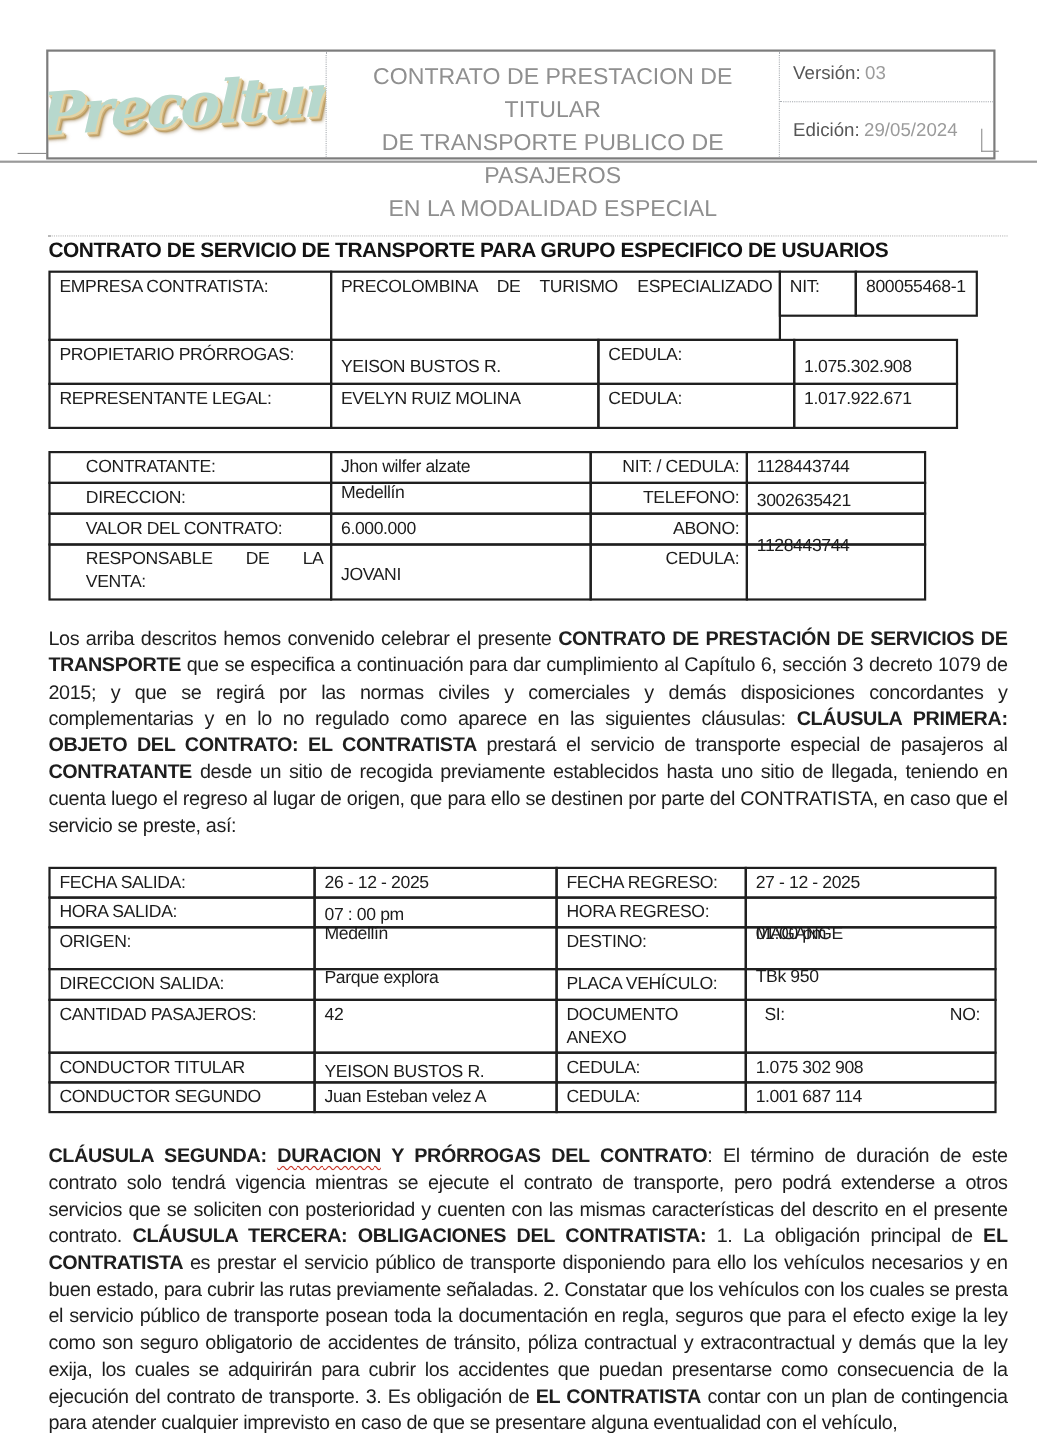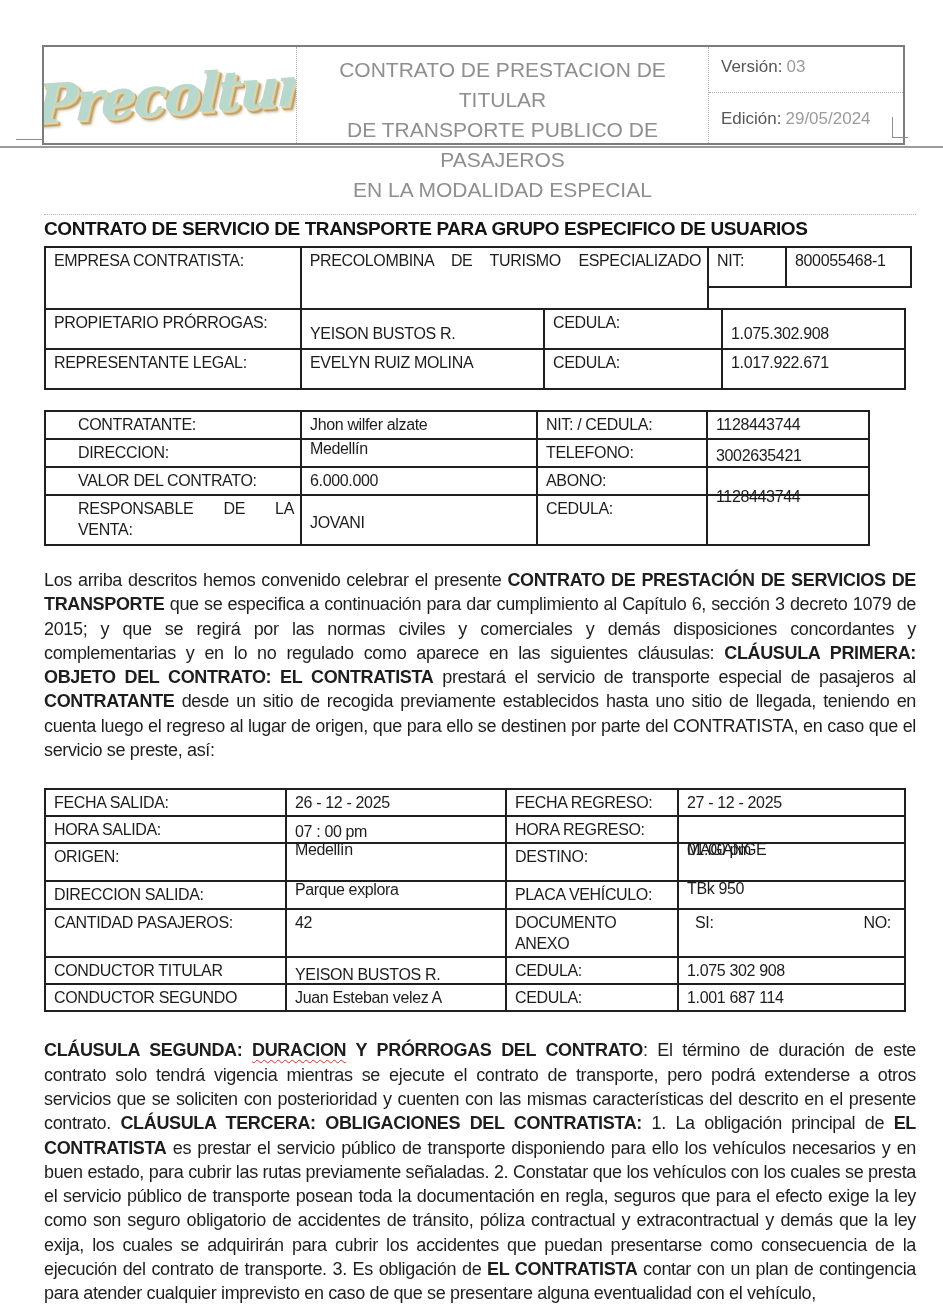--- a/index.html
+++ b/index.html
@@ -31,44 +31,44 @@
                  letter-spacing:-0.4px; color:#141414; margin-bottom:6px;}
 
   
   .tbl{width:868px; font-size:16px; letter-spacing:-0.35px; color:#1c1c1c;}
   .trow{display:flex; margin-top:-2px;}
   .tbl .trow:first-child{margin-top:0;}
   .cell{border:2px solid #1f1f1f; margin-left:-2px; padding:2px 6px 2px 8px; box-sizing:border-box;
         overflow:visible; line-height:21px;}
   .trow .cell:first-child{margin-left:0;}
   .jl{text-align:justify; text-align-last:justify;}
-  .sub-col{width:205px; margin-left:-2px; display:flex; flex-direction:column;}
+  .sub-col{width:181px; margin-left:-2px; display:flex; flex-direction:column;}
   .mini-row{display:flex; height:42px;}
   .mini-row .cell:first-child{margin-left:0;}
   .raised{position:relative; top:-12px; display:inline-block;}
   .raised-sm{position:relative; top:-7px; display:inline-block;}
   .low{position:relative; top:11px; display:inline-block;}
   .sino{display:flex;}
   .sino span:first-child{margin-left:8px;}
   .sino span:last-child{margin-left:150px;}
 
   
   .c-t1a{width:258px; min-height:64px;}
   .c-t1b{width:410px;}
   .c-nit{width:80px;}
   .c-nitv{width:127px; }
   .c-t1a2{width:258px; min-height:42px;}
   .c-t1b2{width:245px;}
   .c-t1c2{width:180px;}
-  .c-t1d2{width:185px;}
+  .c-t1d2{width:150px;}
 
   
   .c-t2a{width:258px; min-height:30px;padding-left:32px;}
   .c-t2b{width:238px;}
-  .c-t2c{width:172px;}
+  .c-t2c{width:144px;text-align:right;}
   .c-t2d{width:164px;}
 
   
   .c-t3a{width:243px; min-height:28px;}
   .c-t3b{width:222px;}
   .c-t3c{width:174px;}
   .c-t3d{width:229px;}
 
   .para{width:872px; text-align:justify; font-size:18px; line-height:24.3px; letter-spacing:-0.35px; color:#1e1e1e;}
   .para .b{font-weight:bold;}

